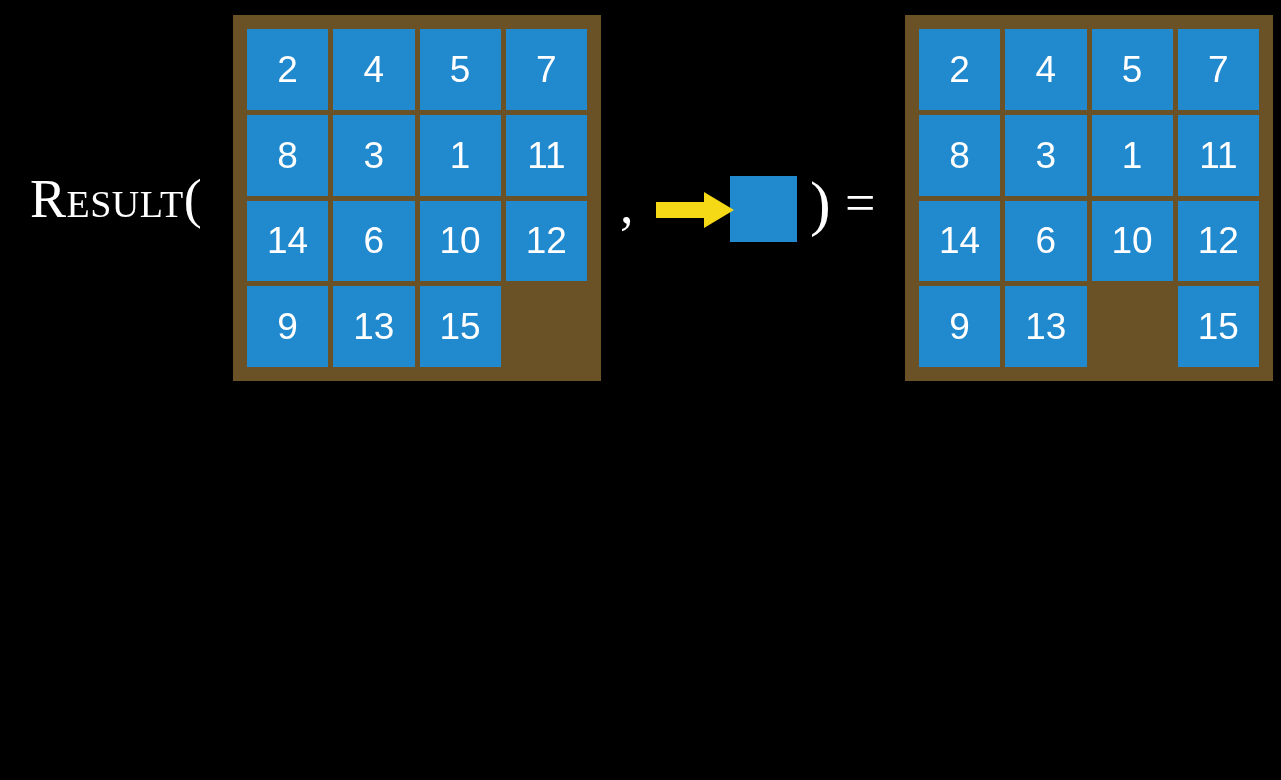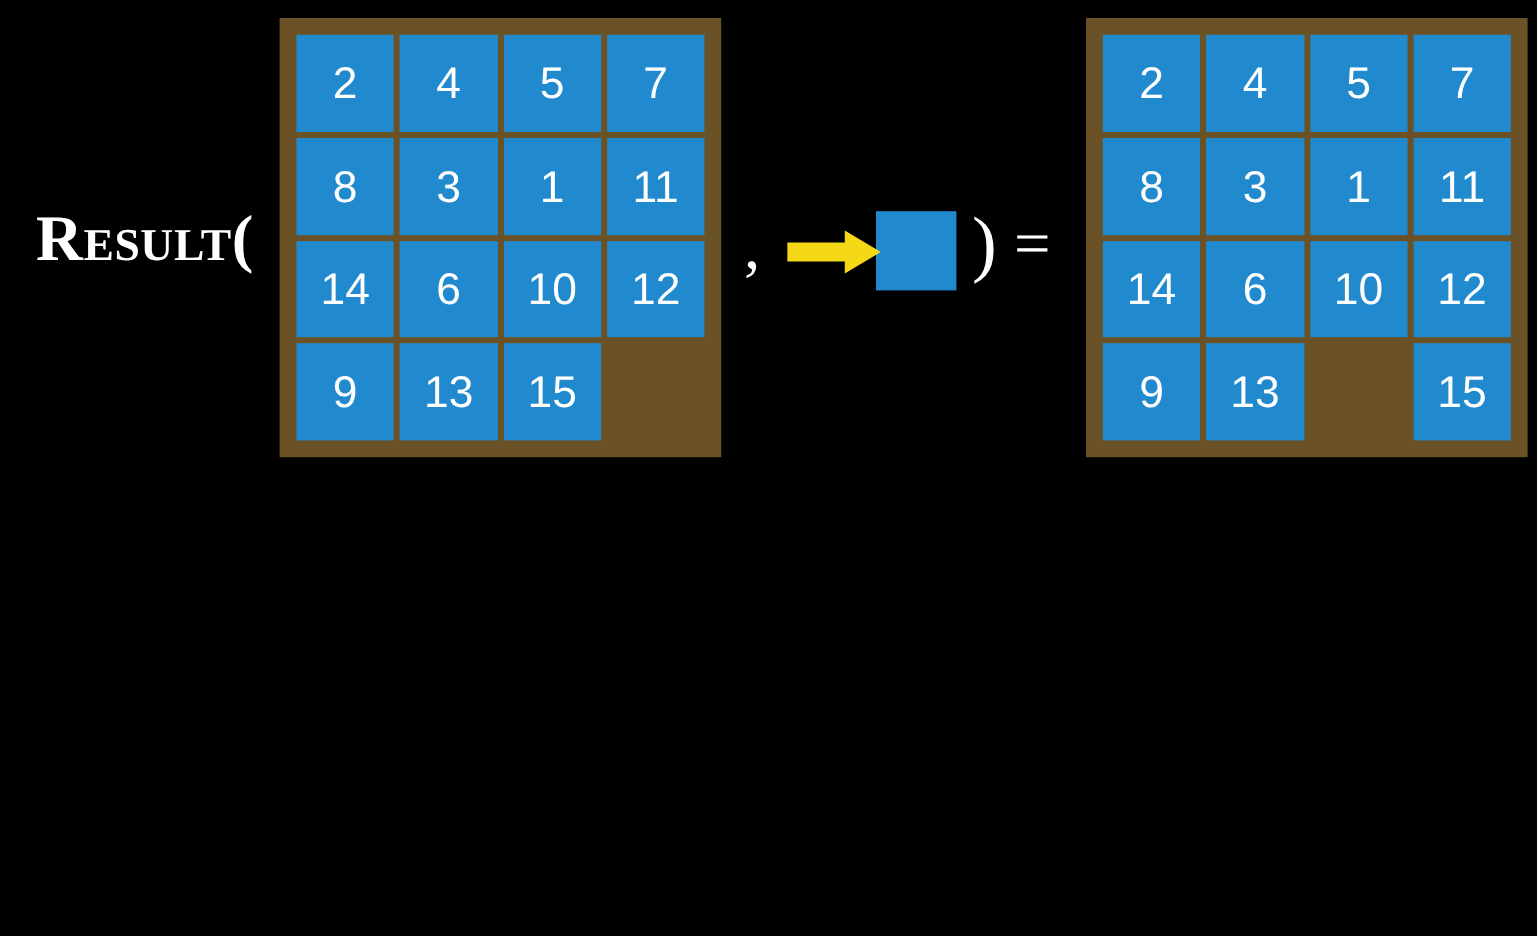--- a/index.html
+++ b/index.html
@@ -29,21 +29,21 @@
   }
   .row-1 { top: 0px;   height: 390px; }
   .row-2 { top: 390px; height: 390px; }
 
   
   .result-label {
     position: absolute;
     color: #ffffff;
     font-family: "Liberation Serif", serif;
     font-variant: small-caps;
-    font-weight: 700;
+    font-weight: 400;
     white-space: nowrap;
     letter-spacing: 0.5px;
     line-height: 1;
   }
   .row-1 .result-label { left: 30px; top: 172px; font-size: 54px; }
 
   
   .glyph {
     position: absolute;
     color: #ffffff;

